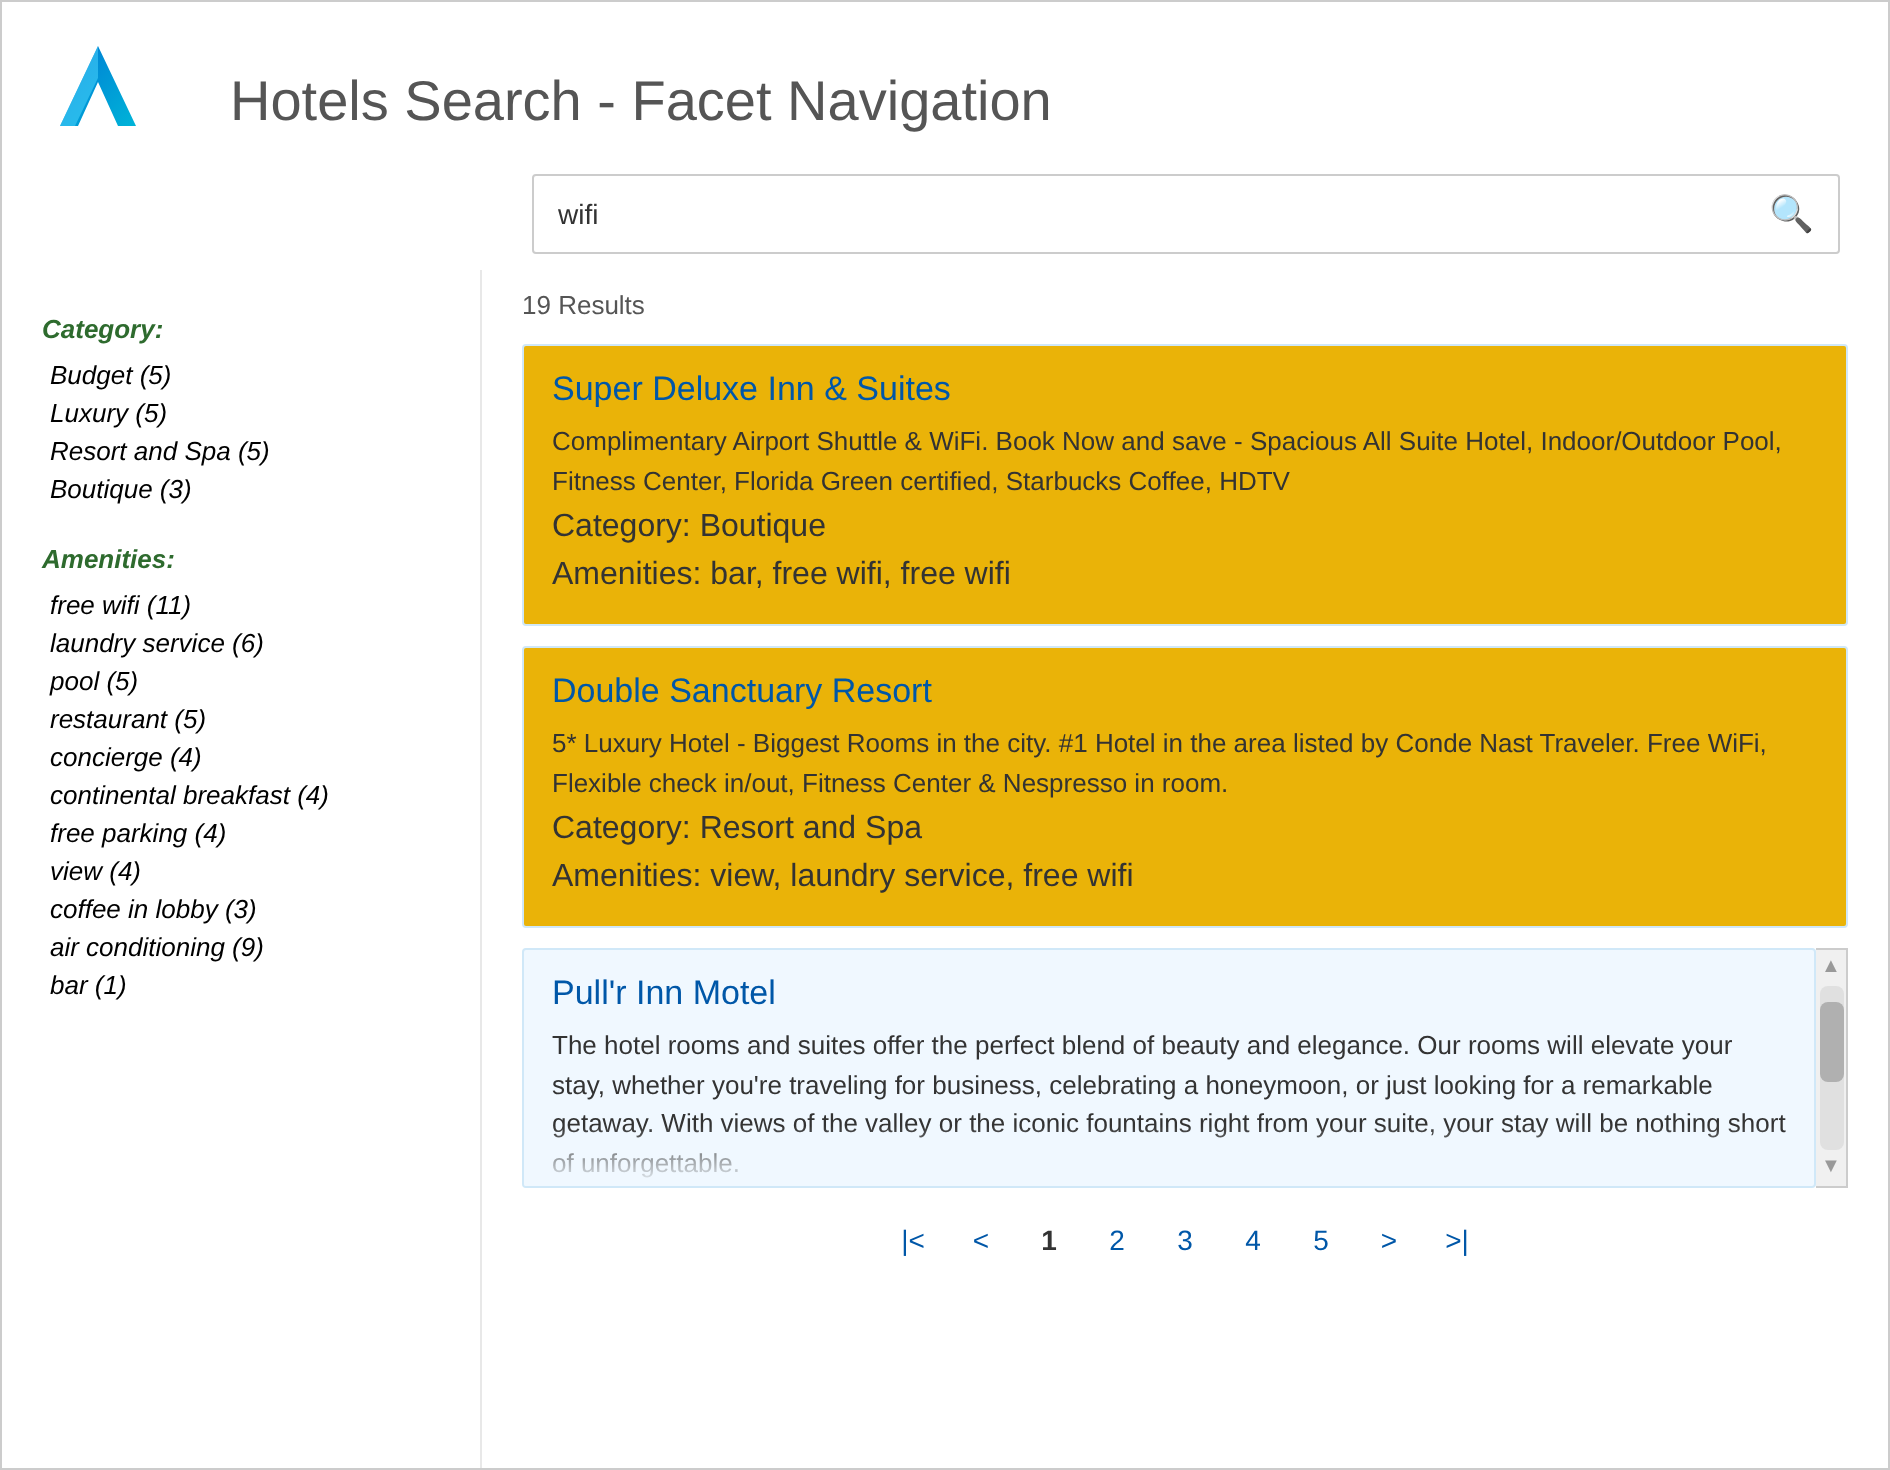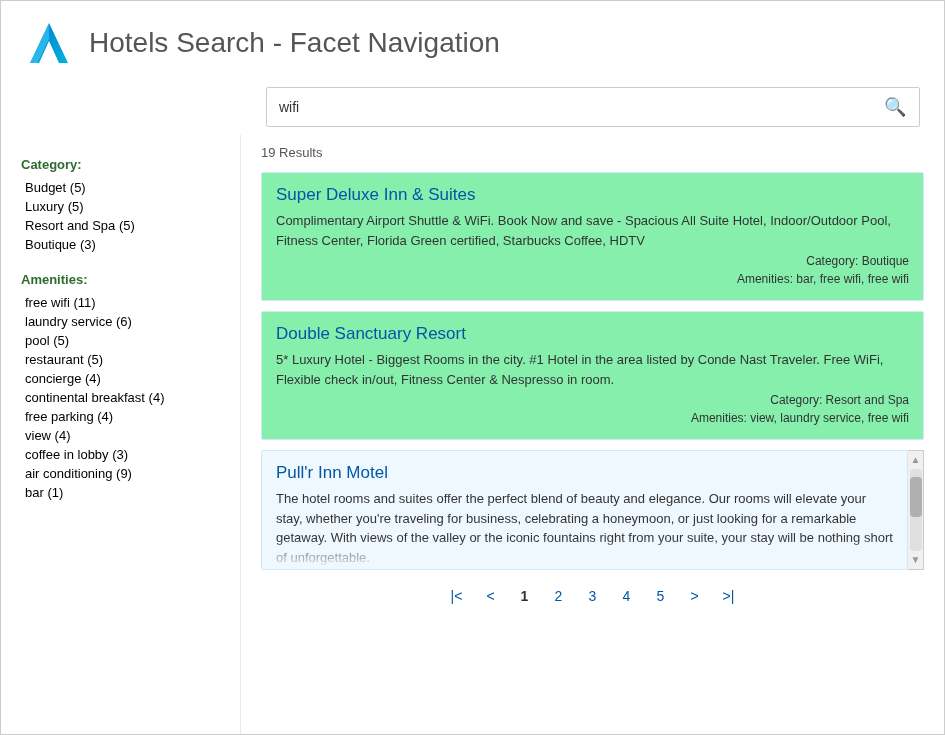--- a/index.html
+++ b/index.html
@@ -12,23 +12,24 @@
     .page-wrapper {
       max-width: 945px;
       min-height: 735px;
       margin: 0 auto;
       border: 1px solid #ccc;
       display: flex;
       flex-direction: column;
     }
     .header {
       display: flex;
-      align-items: center;
+      align-items: flex-end;
       padding: 18px 24px 10px 24px;
       border-bottom: none;
+      gap: 26px;
     }
     .logo-icon {
       width: 48px;
       height: 48px;
       margin-right: 16px;
       flex-shrink: 0;
     }
     .page-title {
       font-size: 28px;
       font-weight: 300;
@@ -63,20 +64,21 @@
     }
     .main-body {
       display: flex;
       flex: 1;
     }
     .sidebar {
       width: 240px;
       flex-shrink: 0;
       padding: 12px 16px 16px 20px;
       border-right: 1px solid #e8e8e8;
+      font-style: italic;
     }
     .sidebar-section-title {
       font-weight: 700;
       color: #2e6b2e;
       font-size: 13px;
       margin-bottom: 6px;
       margin-top: 10px;
     }
     .sidebar-link {
       display: block;
@@ -90,44 +92,43 @@
       flex: 1;
       padding: 10px 20px 10px 20px;
       overflow-y: auto;
     }
     .results-count {
       font-size: 13px;
       color: #555;
       margin-bottom: 12px;
     }
     .result-card {
-      background: #86efac;
+      background: #eab308;
       border: 1px solid #d0e8f8;
       border-radius: 2px;
       padding: 12px 14px;
       margin-bottom: 10px;
     }
     .result-title {
       font-size: 17px;
       color: #0057a8;
       font-weight: 400;
       margin-bottom: 6px;
       cursor: pointer;
     }
     .result-description {
       font-size: 13px;
       color: #333;
       line-height: 1.5;
       margin-bottom: 2px;
     }
     .result-meta {
-      font-size: 12px;
+      font-size: 16px;
       color: #333;
       line-height: 1.5;
-      text-align: right;
     }
     .result-card-partial {
       background: #f0f8ff;
       border: 1px solid #d0e8f8;
       border-radius: 2px;
       padding: 12px 14px 0 14px;
       margin-bottom: 0;
       overflow: hidden;
       position: relative;
       max-height: 120px;

